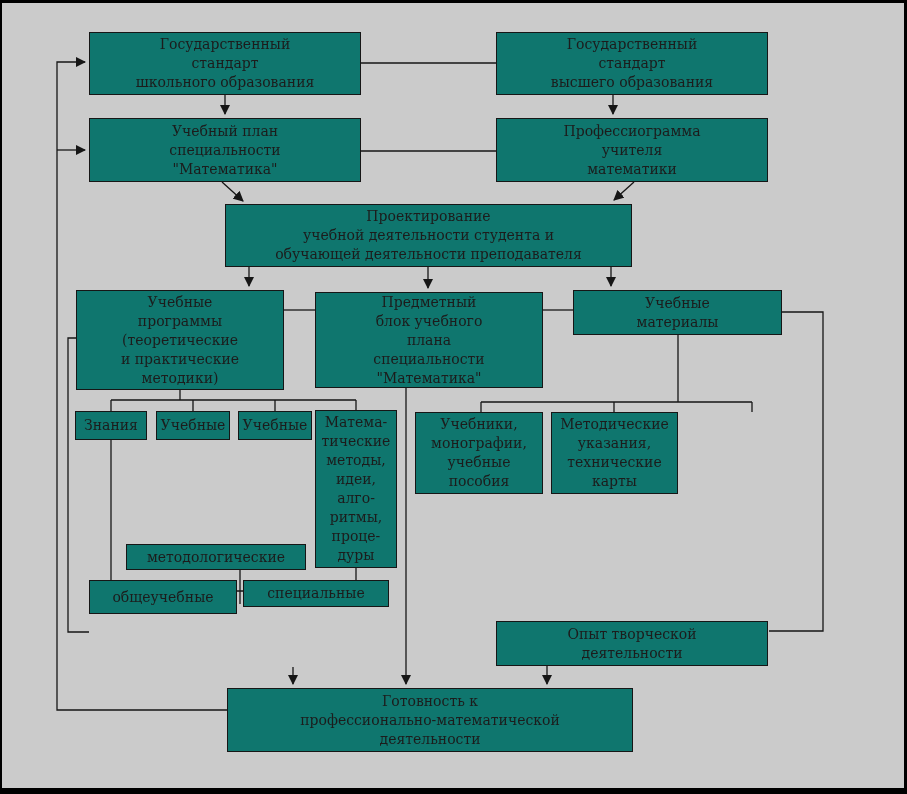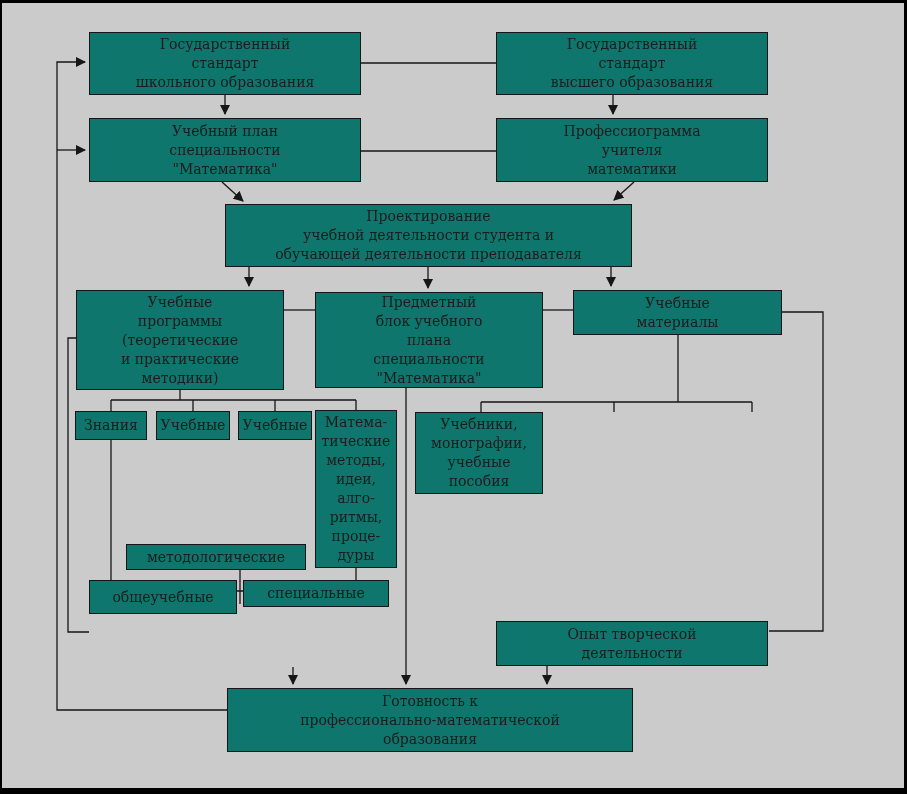--- a/index.html
+++ b/index.html
@@ -85,21 +85,25 @@
 учебные
 пособия</div>
   <div class="node" style="left:315px;top:410px;width:82px;height:158px">Матема-
 тические
 методы,
 идеи,
 алго-
 ритмы,
 проце-
 дуры</div>
+  <div class="node" style="left:551px;top:412px;width:127px;height:82px">Методические
+указания,
+технические
+карты</div>
   <div class="node" style="left:126px;top:544px;width:180px;height:26px">методологические</div>
   <div class="node" style="left:89px;top:580px;width:148px;height:34px">общеучебные</div>
   <div class="node" style="left:243px;top:580px;width:146px;height:27px">специальные</div>
   <div class="node" style="left:496px;top:621px;width:272px;height:45px">Опыт творческой
 деятельности</div>
   <div class="node" style="left:227px;top:688px;width:406px;height:64px">Готовность к
 профессионально-математической
-образования</div>
+деятельности</div>
 </div>
 
 </body></html>

